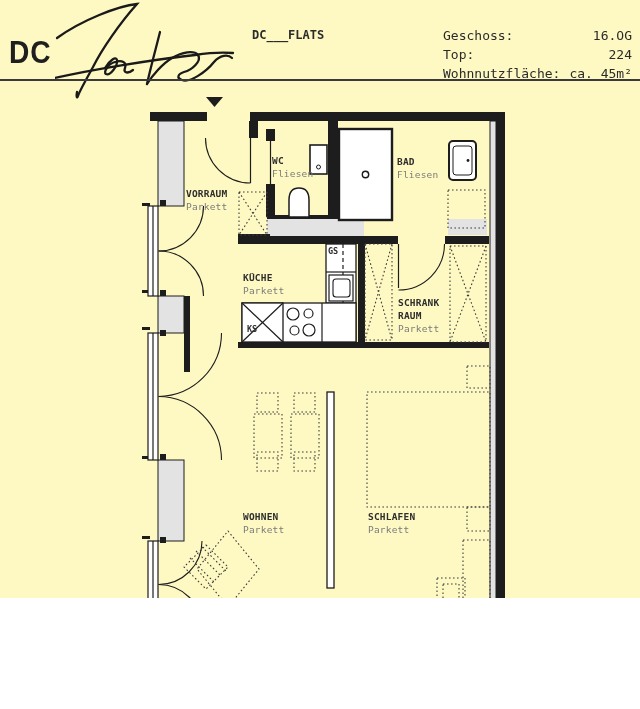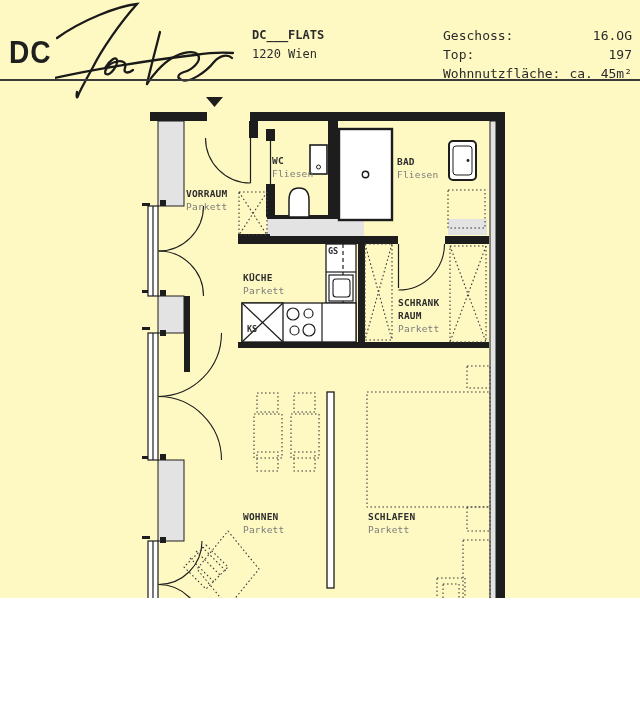--- a/index.html
+++ b/index.html
@@ -40,30 +40,30 @@
   <svg class="sig-svg" width="185" height="102" viewBox="0 0 185 102" aria-label="Flats signature">
     <g stroke="#1a1a1a" stroke-width="2.3" fill="none" stroke-linecap="round">
       <path d="M 2,36 C 27,18 63,4 82,2 C 65,21 47,47 38,65 C 32,76 24,90 23,94 C 22,97 21,95 22,90"></path>
       <path d="M 0,76 C 35,68 95,58 140,53 C 153,51 167,50 178,51"></path>
       <path d="M 50,66 C 55,58 61,54 62,58 C 63,64 55,74 51,72 C 48,70 53,62 60,60 C 67,58 72,60 70,66 C 68,71 73,72 78,68"></path>
       <path d="M 105,30 C 101,46 95,68 92,82"></path>
       <path d="M 92,82 C 97,74 107,62 117,56 C 127,50 139,48 143,53 C 147,59 137,68 129,70 C 123,72 121,76 127,78 C 135,81 151,70 159,60 C 165,53 173,52 177,56"></path>
     </g>
   </svg>
 
-  <div class="addr"><div class="l1">DC___FLATS</div><div>1220 Wien</div></div>
+  <div class="addr"><div class="l1">DC___FLATS</div></div>
 
   <div class="info">
     <div class="info-row">
       <span>Geschoss:</span>
       <span>16.OG</span>
     </div>
     <div class="info-row">
       <span>Top:</span>
-      <span>197</span>
+      <span>224</span>
     </div>
     <div class="info-row">
       <span>Wohnnutzfläche:</span>
       <span>ca. 45m²</span>
     </div>
   </div>
 
   <div class="rule"></div>
 
   <svg class="plan-svg" width="640" height="709" viewBox="0 0 640 709">

